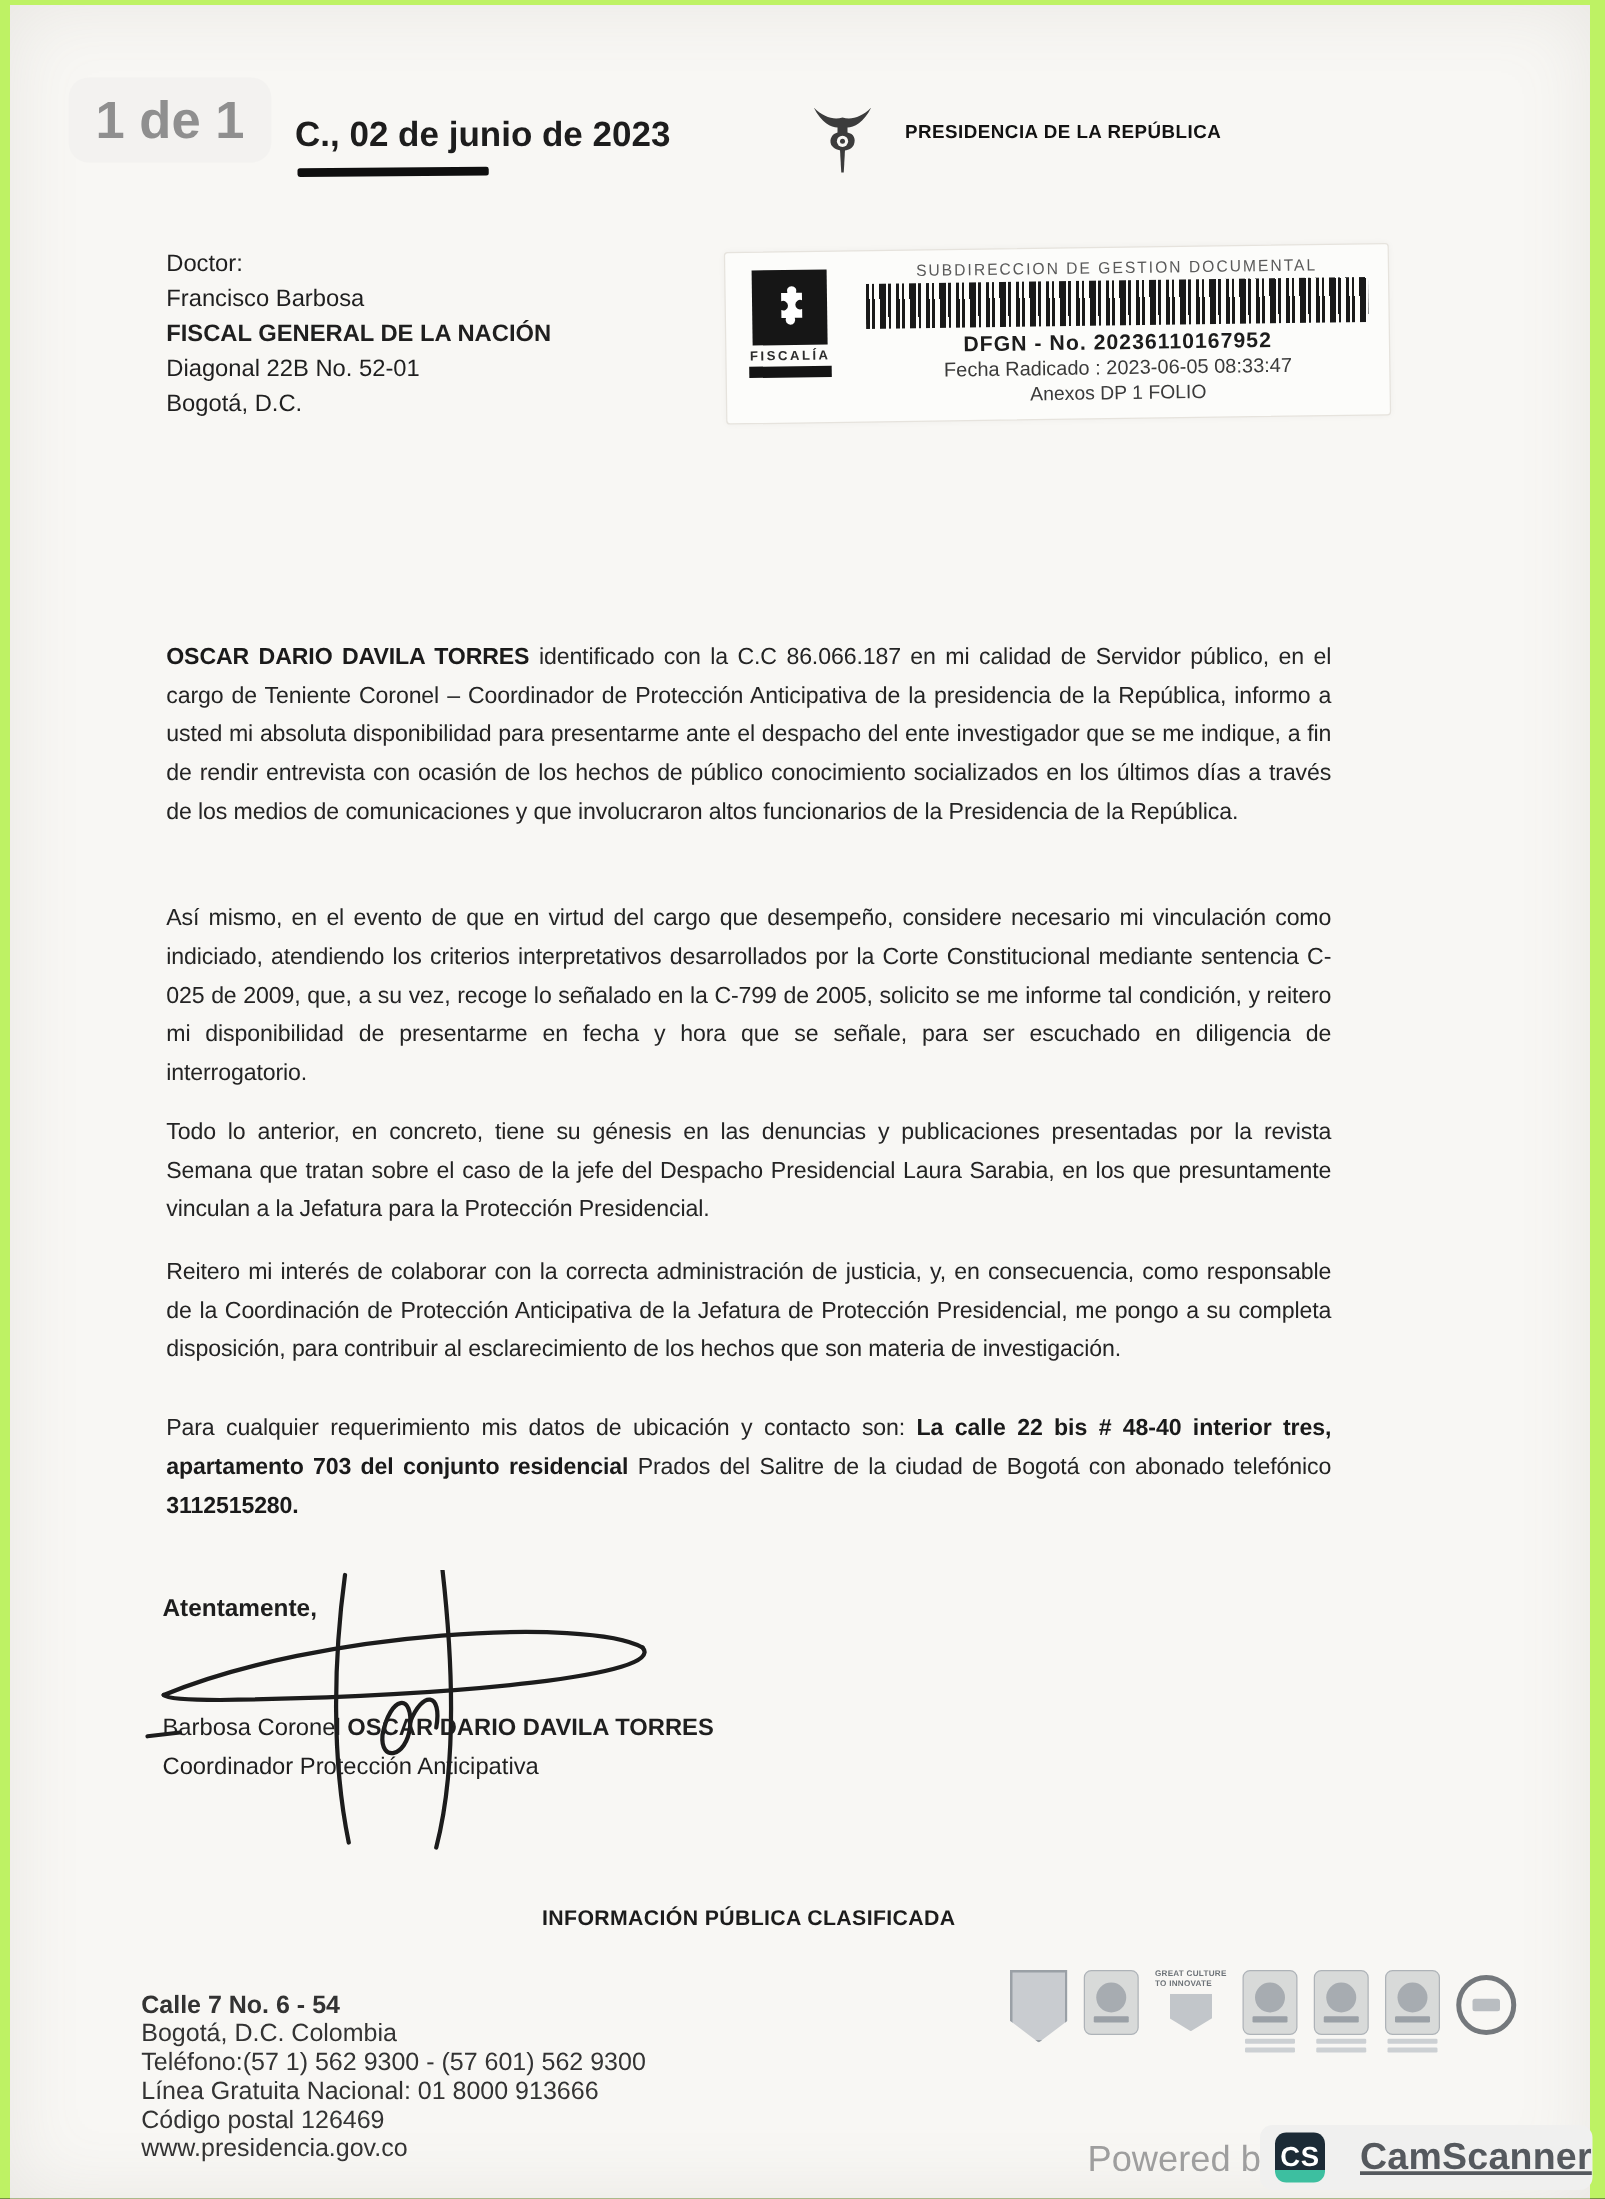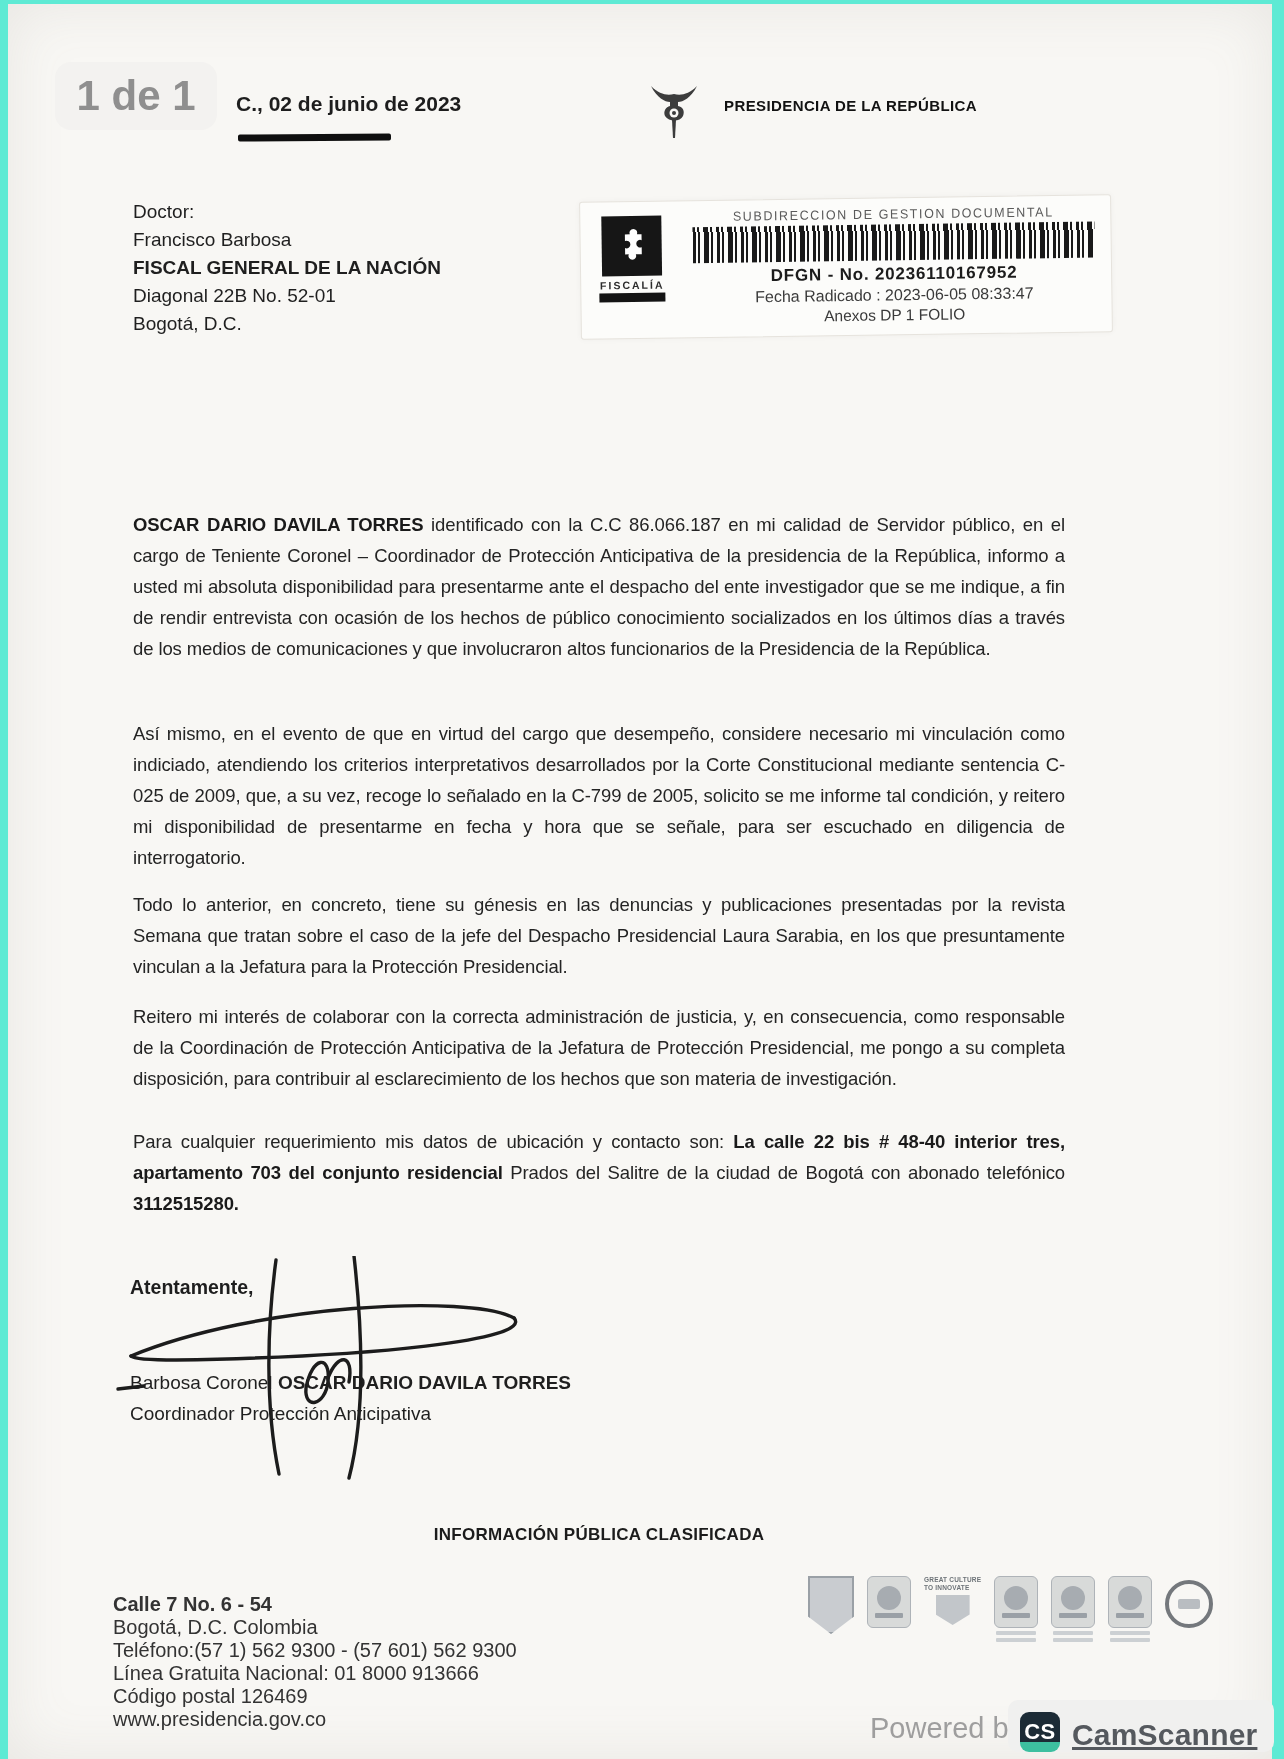--- a/index.html
+++ b/index.html
@@ -1,24 +1,24 @@
 <!DOCTYPE html>
 <html><head>
 <meta charset="utf-8">
 <style>
   html,body{margin:0;padding:0;background:#080808;}
-  .viewport{position:relative;width:1284px;height:1759px;background:#5eead4;overflow:hidden;
+  .viewport{position:relative;width:1284px;height:1759px;background:#bef264;overflow:hidden;
             font-family:"Liberation Sans", sans-serif;}
   .page{position:absolute;left:8px;top:4px;right:12px;bottom:0;background:#f8f7f4;
         box-shadow:inset 0 0 60px rgba(120,115,105,0.12);}
   
   .page-badge{position:absolute;left:47px;top:58px;width:162px;height:68px;
               background:rgba(242,241,239,0.96);border-radius:16px;display:flex;
               align-items:center;justify-content:center;font-size:42px;font-weight:700;color:#8f8f8f;}
-  .date-line{position:absolute;left:228px;top:88px;font-size:21px;font-weight:600;color:#1d1d1d;}
+  .date-line{position:absolute;left:228px;top:88px;font-size:28px;font-weight:600;color:#1d1d1d;}
   .redaction-bar{position:absolute;left:230px;top:130px;width:153px;height:7px;background:#0f0f0f;
                  transform:rotate(-0.4deg);border-radius:2px;}
   
   .coat{position:absolute;left:637px;top:76px;width:58px;height:68px;}
   .org-title{position:absolute;left:716px;top:93px;font-size:15px;font-weight:700;
              letter-spacing:0.4px;color:#121212;}
   
   .recipient{position:absolute;left:125px;top:194px;font-size:19px;line-height:28px;color:#1f1f1f;}
   .recipient .strong{font-weight:700;}
   
@@ -72,21 +72,21 @@
            letter-spacing:0.2px;}
   .gc-badge{width:34px;height:30px;background:#c2c6ca;margin:3px auto 0 auto;
             clip-path:polygon(0 0,100% 0,100% 65%,50% 100%,0 65%);}
   .cap{width:40px;height:4px;background:#ccd0d3;margin:3px auto 0 auto;border-radius:1px;}
   .seal{width:40px;height:40px;border-radius:50%;border:4px solid #74787c;margin-top:4px;
         display:flex;align-items:center;justify-content:center;}
   .seal-inner{width:22px;height:10px;background:#b9bdc1;border-radius:2px;}
   
   .powered-by{position:absolute;left:862px;top:1708px;font-size:29px;color:#9e9e9e;}
   .cs-pill{position:absolute;left:1000px;top:1696px;width:266px;height:52px;background:#f0f0ef;
-           border-radius:10px;display:flex;align-items:flex-end;gap:12px;padding-left:12px;
+           border-radius:10px;display:flex;align-items:center;gap:28px;padding-left:12px;
            box-sizing:border-box;text-decoration:none;cursor:pointer;}
   .cs-logo{width:40px;height:40px;border-radius:9px;
            background:linear-gradient(#1c2b36 0 76%,#3dbfa0 76% 100%);
            display:flex;align-items:center;justify-content:center;
            color:#ffffff;font-weight:700;font-size:22px;letter-spacing:0.5px;}
   .cs-name{font-size:30px;font-weight:600;color:#55595e;letter-spacing:0.2px;text-decoration:underline;}
 </style>
 </head>
 <body>
 

